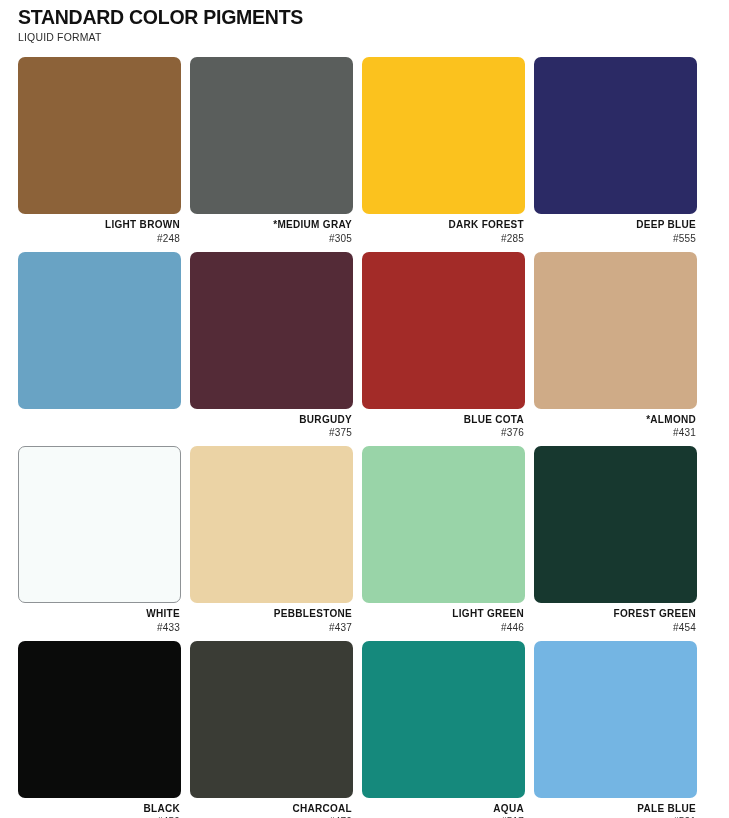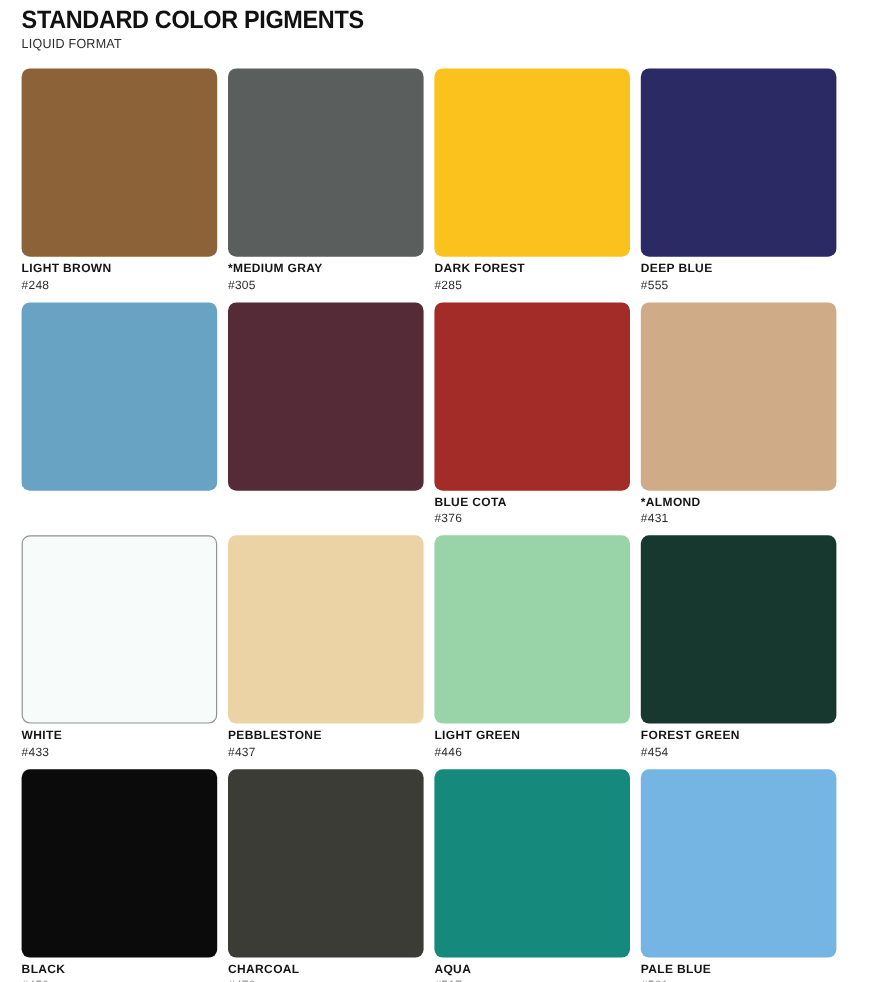--- a/index.html
+++ b/index.html
@@ -58,20 +58,21 @@
   .swatch {
     width: 163px;
     height: 157px;
     border-radius: 7px;
     box-sizing: border-box;
   }
   .swatch.bordered {
     border: 1px solid #8f9396;
   }
   .caption {
+    text-align: right;
     padding-top: 5px;
     padding-right: 1px;
   }
   .cname {
     font-size: 10px;
     font-weight: bold;
     letter-spacing: 0.3px;
     color: #141414;
     line-height: 1.25;
     white-space: nowrap;
@@ -122,20 +123,24 @@
         <div class="caption">
           <div class="cname">DEEP BLUE</div>
           <div class="cnum">#555</div>
         </div>
       </div>
       <div class="cell">
         <div class="swatch" style="background: rgb(105, 163, 196);"></div>
       </div>
       <div class="cell">
         <div class="swatch" style="background: rgb(84, 43, 55);"></div>
+        <div class="caption">
+          <div class="cname">BURGUDY</div>
+          <div class="cnum">#375</div>
+        </div>
       </div>
       <div class="cell">
         <div class="swatch" style="background: rgb(163, 43, 40);"></div>
         <div class="caption">
           <div class="cname">BLUE COTA</div>
           <div class="cnum">#376</div>
         </div>
       </div>
       <div class="cell">
         <div class="swatch" style="background: rgb(207, 171, 135);"></div>

